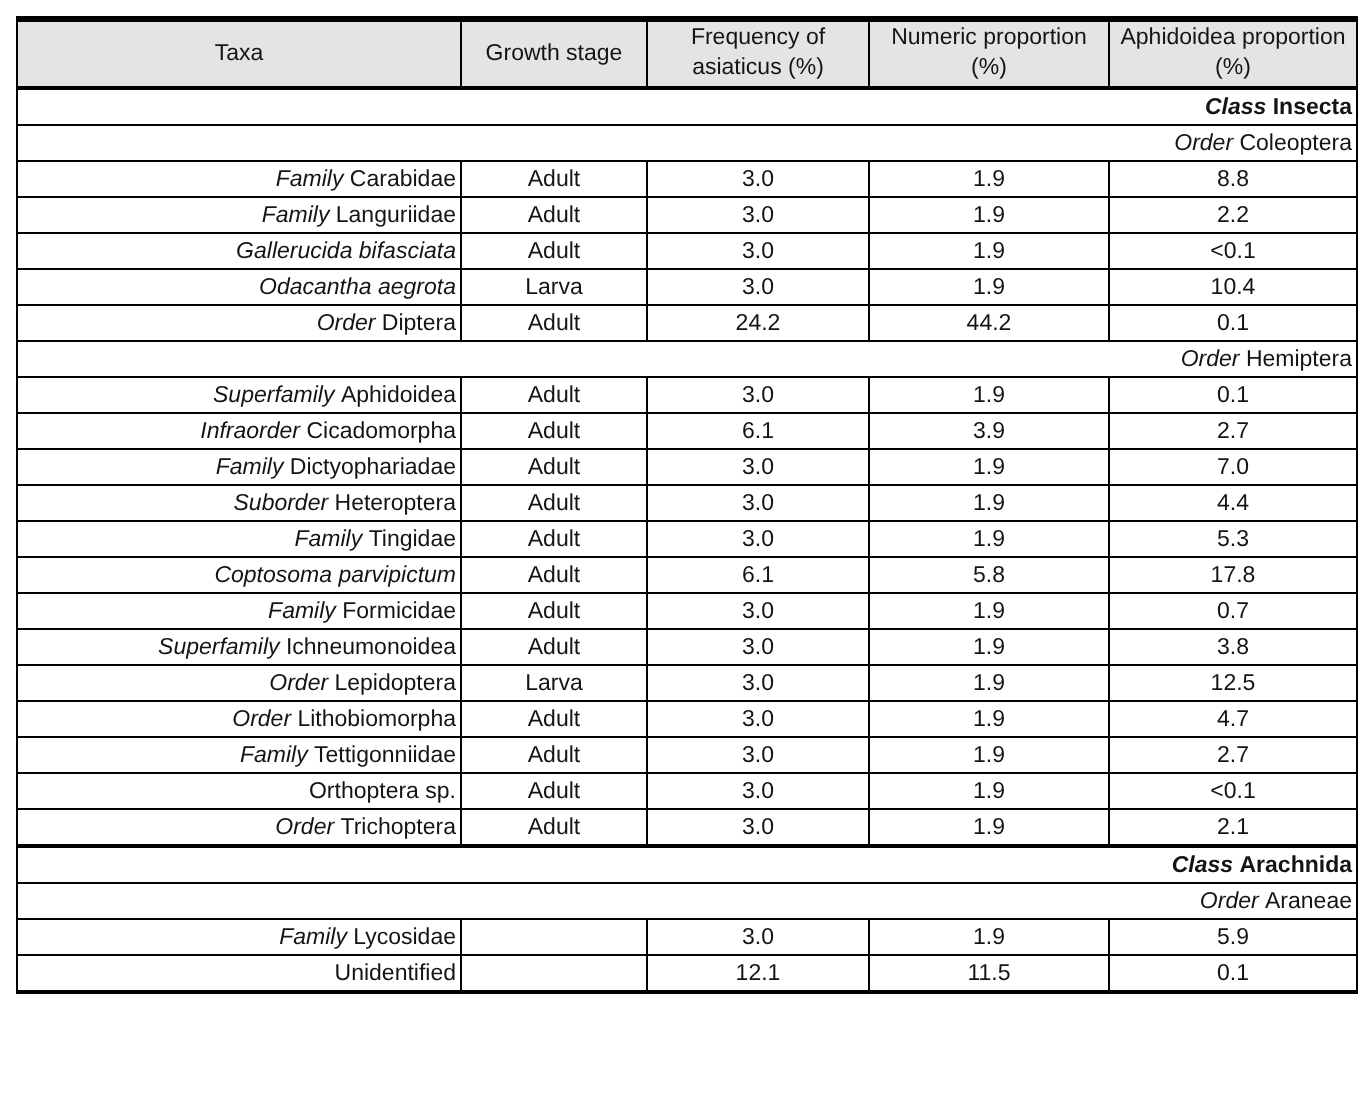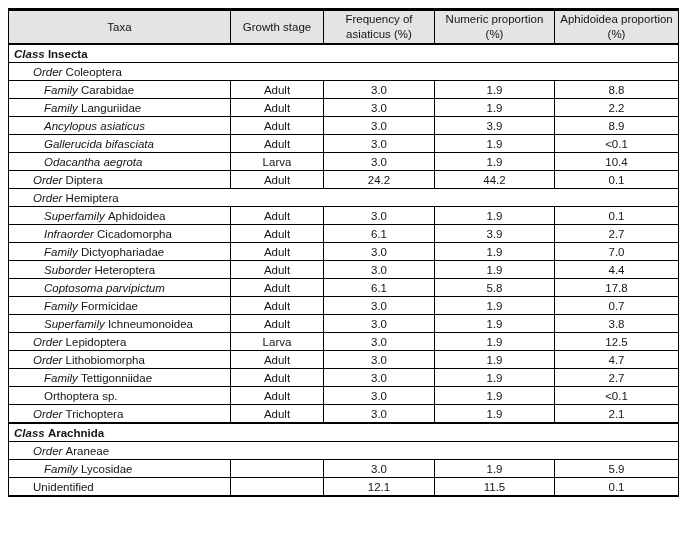--- a/index.html
+++ b/index.html
@@ -47,21 +47,21 @@
   }
   tbody td {
     border: 1px solid #000;
     font-size: 11.5px;
     height: 17px;
     padding: 0 2px;
     vertical-align: middle;
     white-space: nowrap;
     overflow: hidden;
   }
-  td.taxa { text-align: left; }
+  td.taxa { text-align: right; }
   td.center { text-align: center; }
   .ind-0 { padding-left: 5px; }
   .ind-1 { padding-left: 24px; }
   .ind-2 { padding-left: 35px; margin-top: 20px; }
   tr.class-row td { font-weight: bold; border-top: 2px solid #000; }
   .prefix { font-style: italic; }
   .sci { font-style: italic; }
 </style>
 </head>
 <body>
@@ -112,27 +112,20 @@
           <td class="center">8.8</td>
         </tr>
         <tr>
           <td class="taxa ind-2"><span class="prefix">Family </span><span>Languriidae</span></td>
           <td class="center">Adult</td>
           <td class="center">3.0</td>
           <td class="center">1.9</td>
           <td class="center">2.2</td>
         </tr>
         <tr>
-          <td class="taxa ind-2"><span class="sci">Ancylopus asiaticus</span></td>
-          <td class="center">Adult</td>
-          <td class="center">3.0</td>
-          <td class="center">3.9</td>
-          <td class="center">8.9</td>
-        </tr>
-        <tr>
           <td class="taxa ind-2"><span class="sci">Gallerucida bifasciata</span></td>
           <td class="center">Adult</td>
           <td class="center">3.0</td>
           <td class="center">1.9</td>
           <td class="center">&lt;0.1</td>
         </tr>
         <tr>
           <td class="taxa ind-2"><span class="sci">Odacantha aegrota</span></td>
           <td class="center">Larva</td>
           <td class="center">3.0</td>
@@ -169,20 +162,27 @@
           <td class="center">3.0</td>
           <td class="center">1.9</td>
           <td class="center">7.0</td>
         </tr>
         <tr>
           <td class="taxa ind-2"><span class="prefix">Suborder </span><span>Heteroptera</span></td>
           <td class="center">Adult</td>
           <td class="center">3.0</td>
           <td class="center">1.9</td>
           <td class="center">4.4</td>
+        </tr>
+        <tr>
+          <td class="taxa ind-2"><span class="prefix">Family </span><span>Tingidae</span></td>
+          <td class="center">Adult</td>
+          <td class="center">3.0</td>
+          <td class="center">1.9</td>
+          <td class="center">5.3</td>
         </tr>
         <tr>
           <td class="taxa ind-2"><span class="sci">Coptosoma parvipictum</span></td>
           <td class="center">Adult</td>
           <td class="center">6.1</td>
           <td class="center">5.8</td>
           <td class="center">17.8</td>
         </tr>
         <tr>
           <td class="taxa ind-2"><span class="prefix">Family </span><span>Formicidae</span></td>

